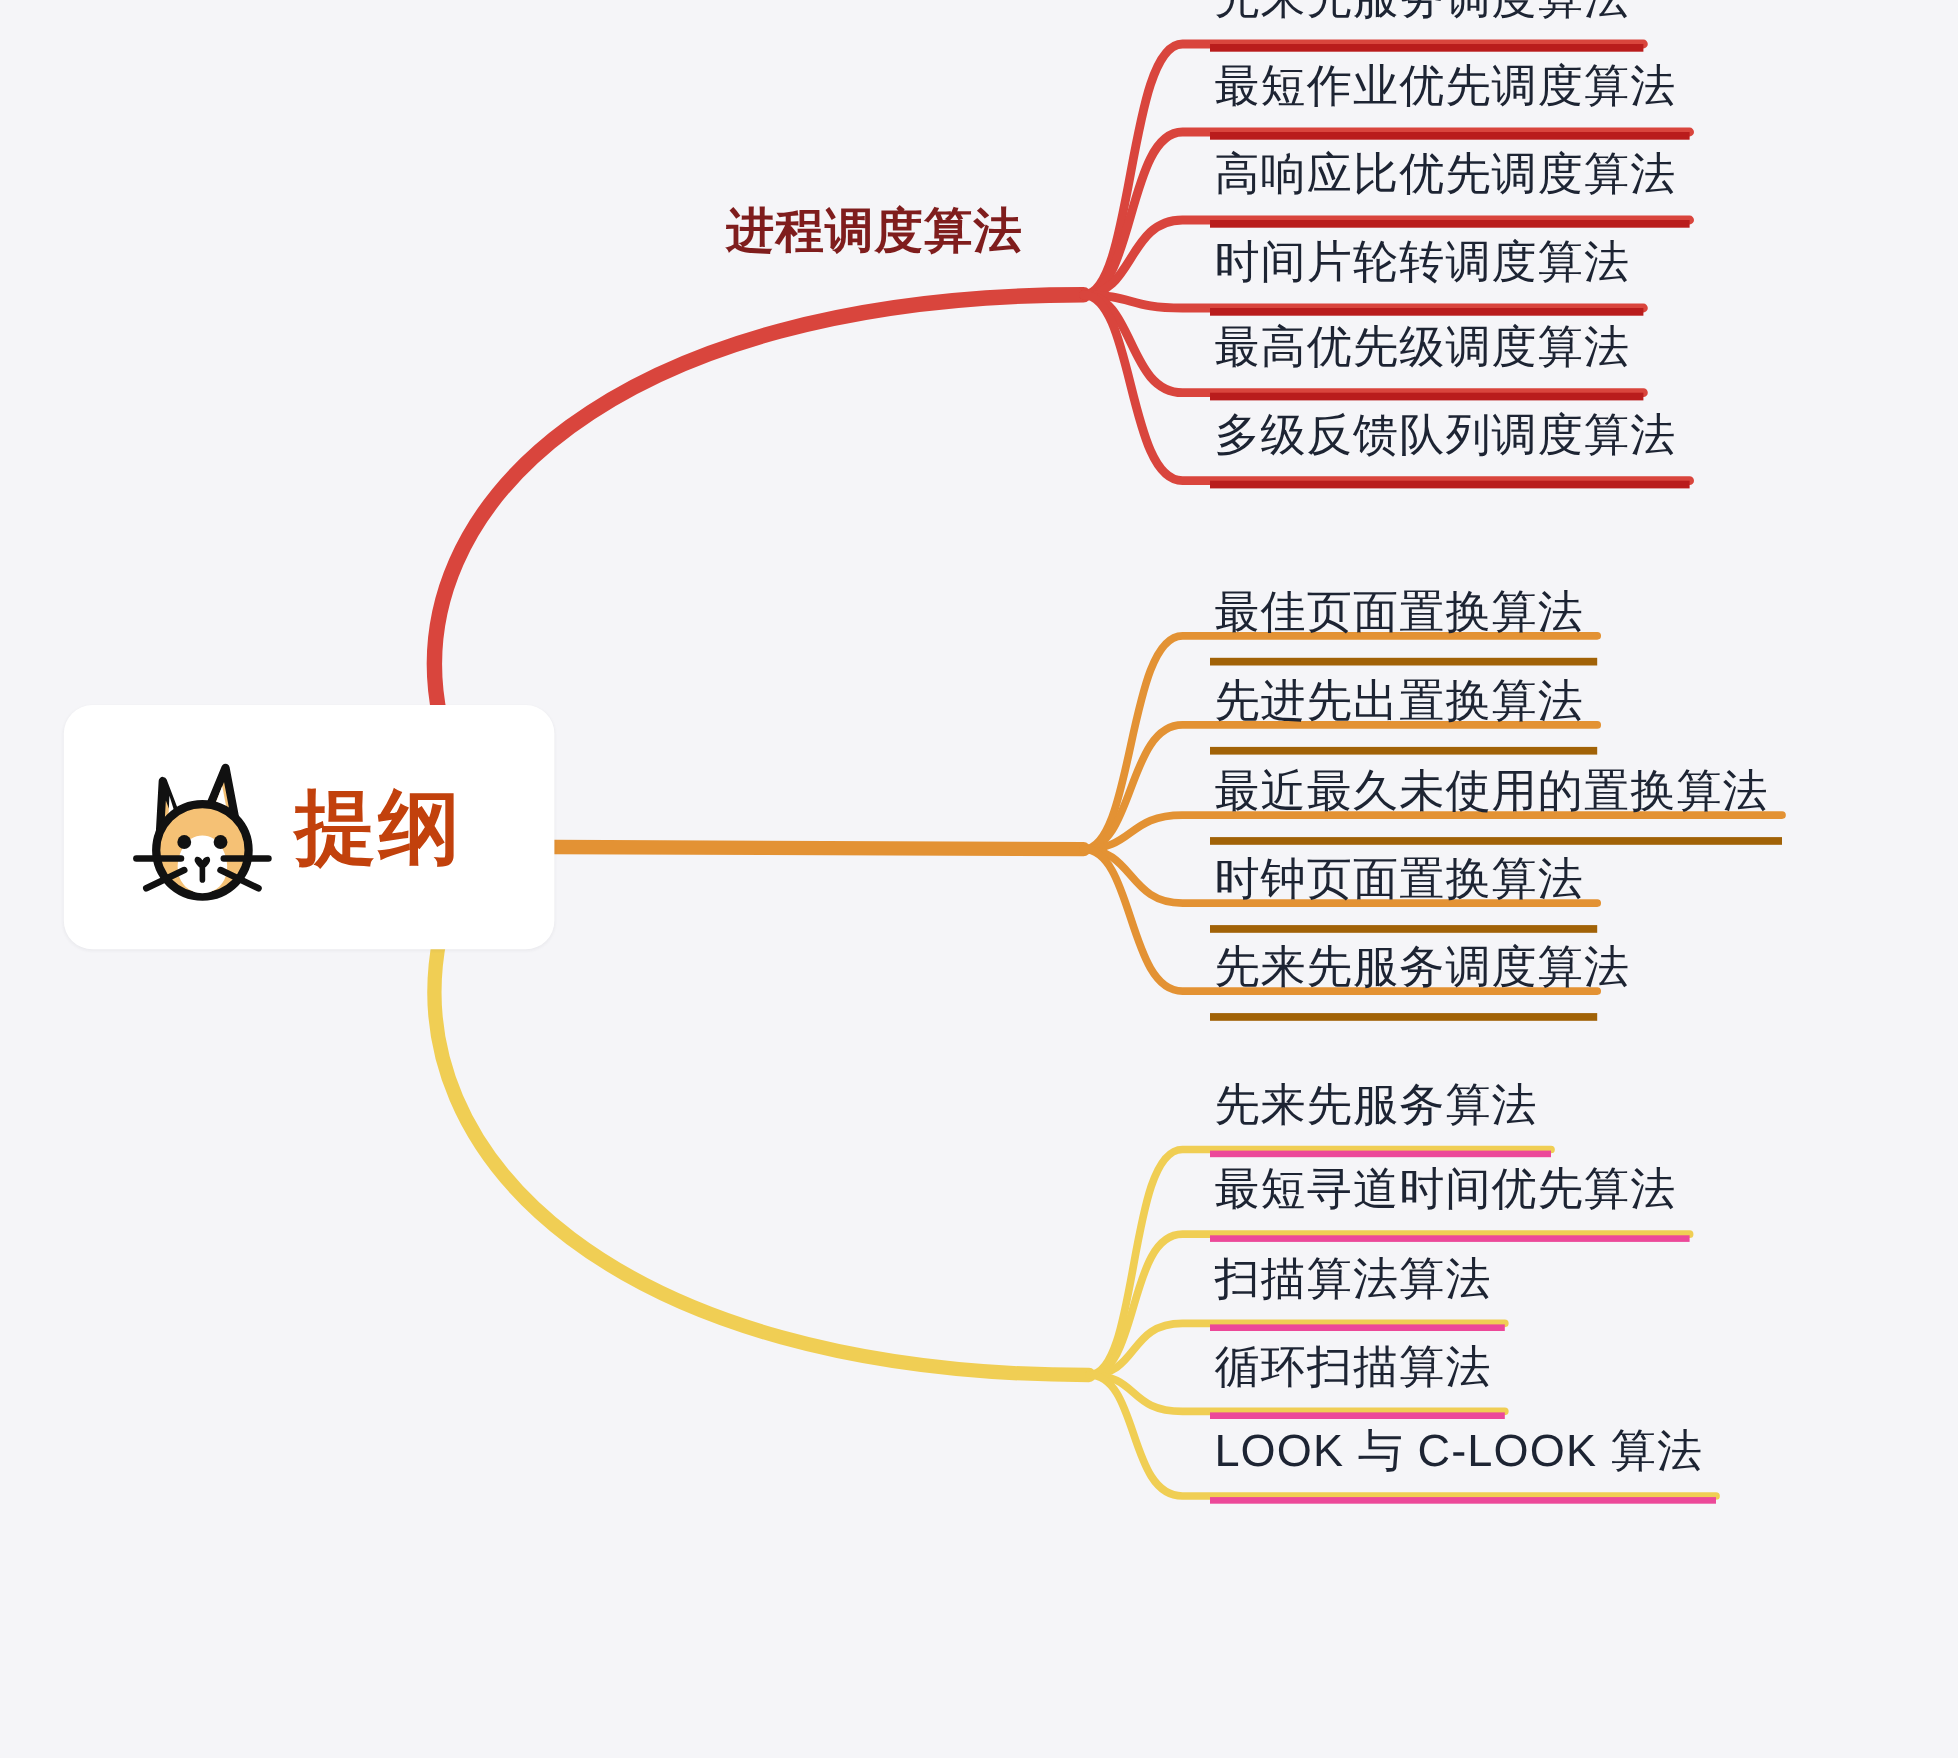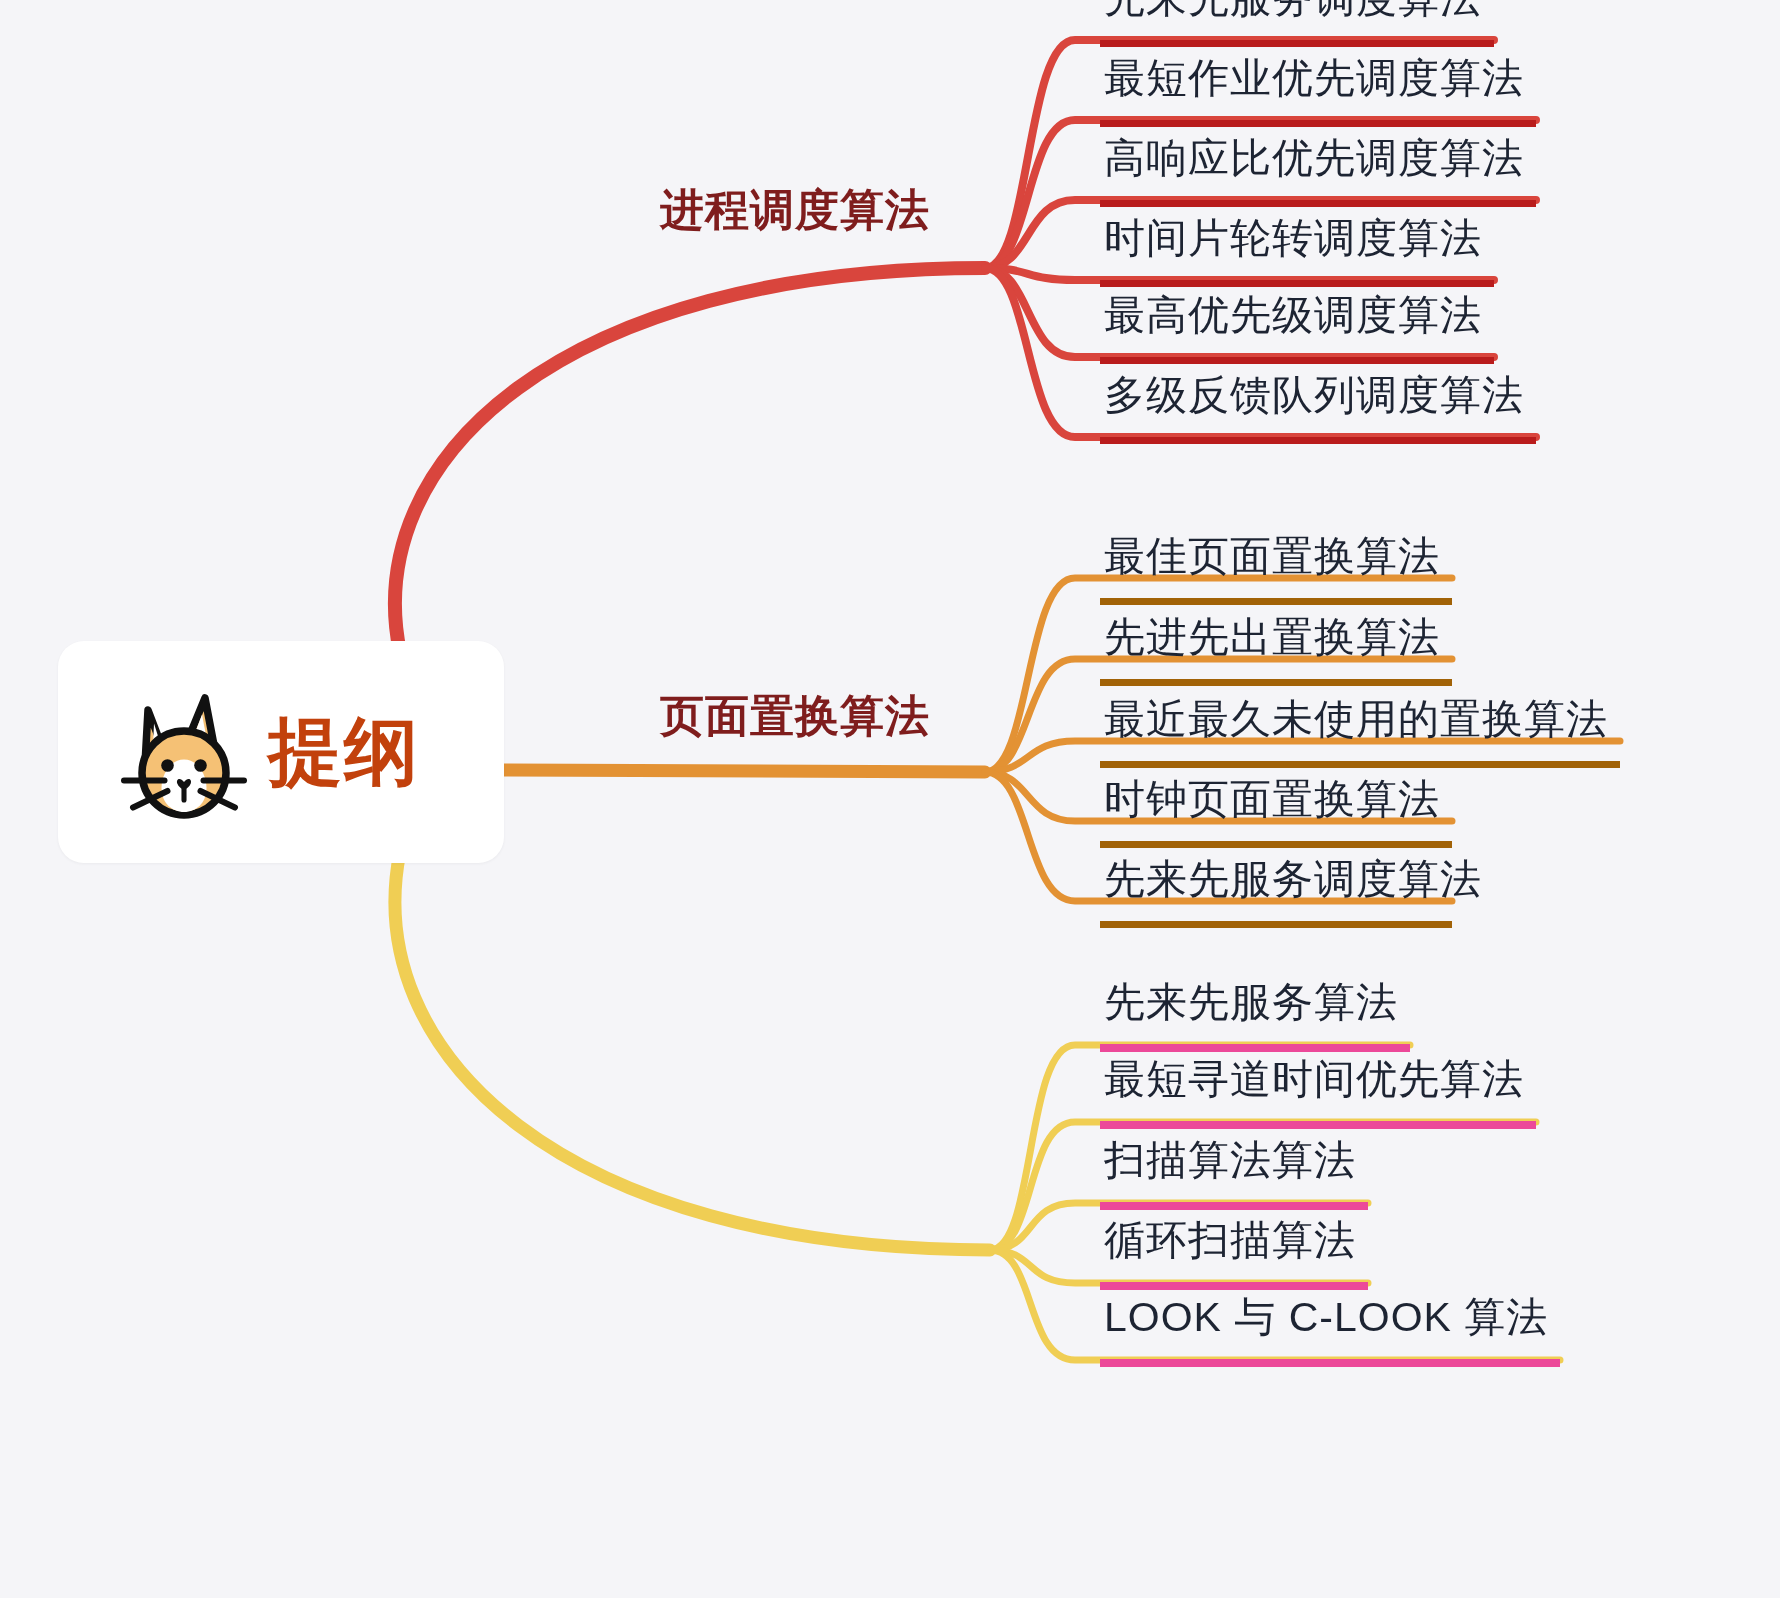--- a/index.html
+++ b/index.html
@@ -46,21 +46,21 @@
     white-space:nowrap;
     transform:translateY(-100%);
     padding-bottom:9px;
     font-size:41px;color:#1d2433;
     letter-spacing:1px;line-height:1;
   }
   .leaf .txt{display:block;padding:0 4px 12px 4px;}
 
   .leaf.red{border-bottom:7px solid #b91c1c;}
   .leaf.orange{border-bottom:7px solid #a16207;margin-top:20px;}
-  .leaf.yellow{border-bottom:8px solid #ec4899;}
+  .leaf.yellow{border-bottom:6px solid #ec4899;}
 </style>
 </head>
 <body>
 
 <div id="stage">
 
   <svg id="wires" viewBox="0 0 1780 1598" xmlns="http://www.w3.org/2000/svg">
       <path d="M 400 652 C 360 460 560 268 985 268" fill="none" stroke="#d9453d" stroke-width="14" stroke-linecap="round"></path>
       <path d="M 504 770 L 985 772" fill="none" stroke="#e39234" stroke-width="13" stroke-linecap="round"></path>
       <path d="M 400 852 C 360 1051 560 1250 990 1250" fill="none" stroke="#f0ce54" stroke-width="13" stroke-linecap="round"></path>
@@ -102,21 +102,20 @@
 
       <path d="M4 69 L31 69" stroke="#111111" stroke-width="4" stroke-linecap="round"></path>
       <path d="M57 69 L84 69" stroke="#111111" stroke-width="4" stroke-linecap="round"></path>
       <path d="M10 87 L33 76" stroke="#111111" stroke-width="4" stroke-linecap="round"></path>
       <path d="M78 87 L55 76" stroke="#111111" stroke-width="4" stroke-linecap="round"></path>
     </svg>
     <div class="center-title">提纲</div>
   </div>
 
   <div class="branch-label b0" style="left: 660px; right: auto; top: 210px;">进程调度算法</div>
-  <div class="branch-label b1" style="left: 660px; right: auto; top: 716px;">页面置换算法</div>
 
   <div id="leaves">
       <div class="leaf red" style="left: 1100px; top: 47px; width: 394px;">
         <span class="txt">先来先服务调度算法</span>
       </div>
       <div class="leaf red" style="left: 1100px; top: 127px; width: 436px;">
         <span class="txt">最短作业优先调度算法</span>
       </div>
       <div class="leaf red" style="left: 1100px; top: 207px; width: 436px;">
         <span class="txt">高响应比优先调度算法</span>

